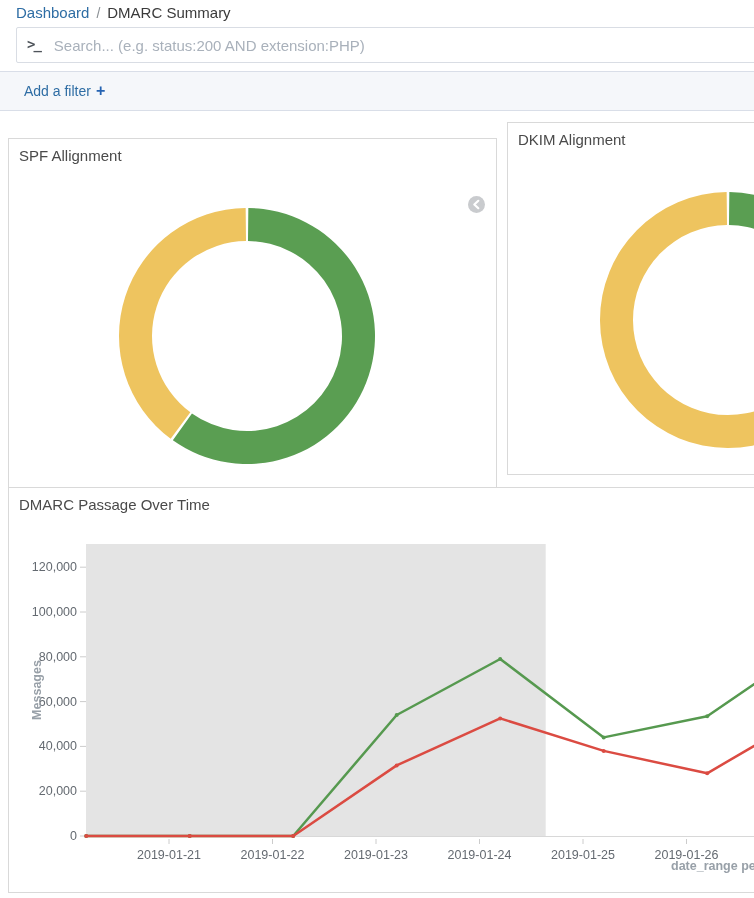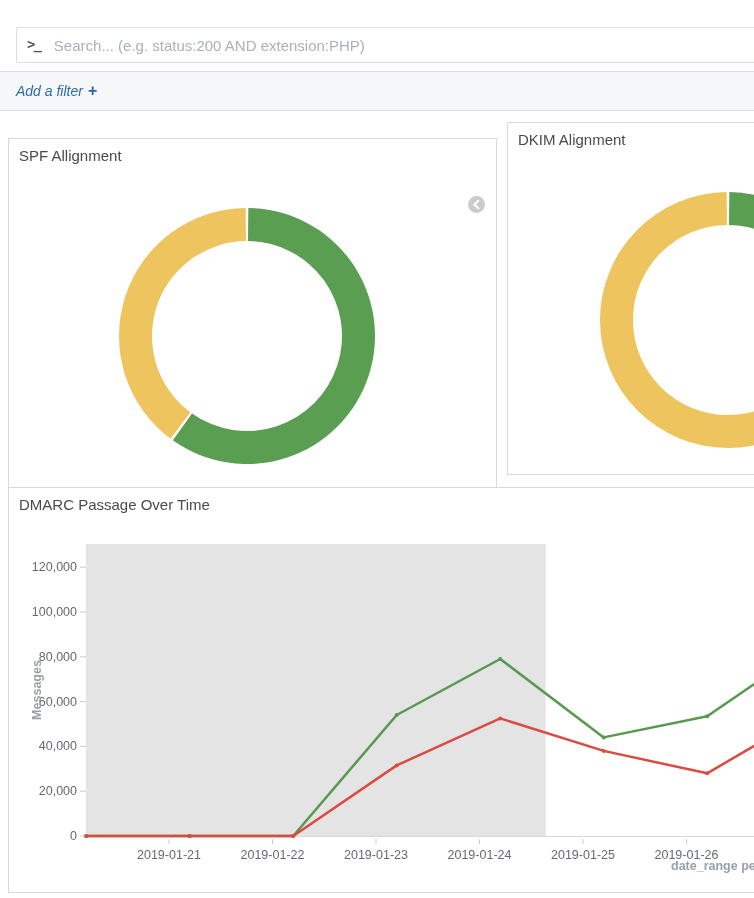--- a/index.html
+++ b/index.html
@@ -24,38 +24,41 @@
   .search-input{
     flex:1; border:none; outline:none; font-size:15px; color:#3a3a3a;
     font-family:"Liberation Sans",sans-serif; background:transparent; padding:0 0 0 6px;
   }
   .search-input::placeholder{color:#A9B1BB; opacity:1;}
   .hline{position:absolute; left:0; width:960px; height:1px; background:#D9DEE8;}
   .filter-bar{
     position:absolute; left:0; top:72px; width:960px; height:38px;
     background:#F5F7FA; display:flex; align-items:center;
   }
-  .add-filter{font-size:14px; color:#2E6DA4; margin-left:16px; cursor:pointer;font-style:italic;}
+  .add-filter{font-size:14px; color:#2E6DA4; margin-left:24px; cursor:pointer;}
   .plus-icon{font-size:16px; font-weight:700; color:#2563B2; margin-left:5px; cursor:pointer;}
   
   .panel{position:absolute; background:#fff; border:1px solid #D9D9D9; box-sizing:border-box;}
   .panel-spf {left:8px;   top:122px; width:489px; height:353px;margin-top:16px;}
   .panel-dkim{left:507px; top:122px; width:440px; height:353px;}
   .panel-line{left:8px;   top:487px; width:939px; height:406px;}
   .panel-title{padding:8px 10px 0 10px; font-size:15px; color:#4A4A4A;}
   .chart-svg{position:absolute; left:0; top:0;}
   .legend-toggle{
     position:absolute; right:11px; top:57px; width:17px; height:17px; cursor:pointer;
   }
 </style>
 </head>
 <body>
 
 <div class="page">
 
+  <div class="breadcrumb">
+    <span class="crumb-link">Dashboard</span><span class="crumb-sep">/</span><span>DMARC Summary</span>
+  </div>
 
   <div class="search-box">
     <span class="prompt-icon">&gt;_</span>
     <input class="search-input" type="text" placeholder="Search... (e.g. status:200 AND extension:PHP)" style="">
   </div>
 
   <div class="hline" style="top:71px;"></div>
 
   <div class="filter-bar">
     <span class="add-filter">Add a filter</span>

